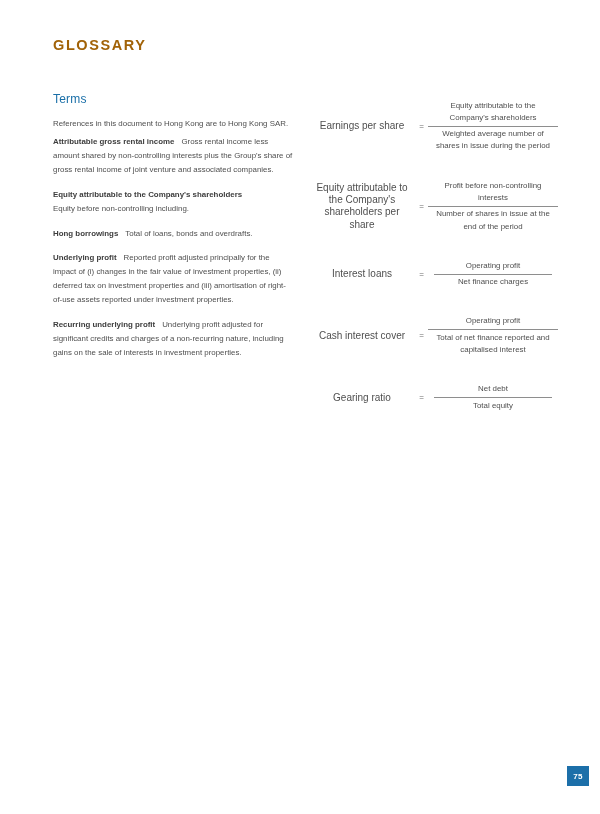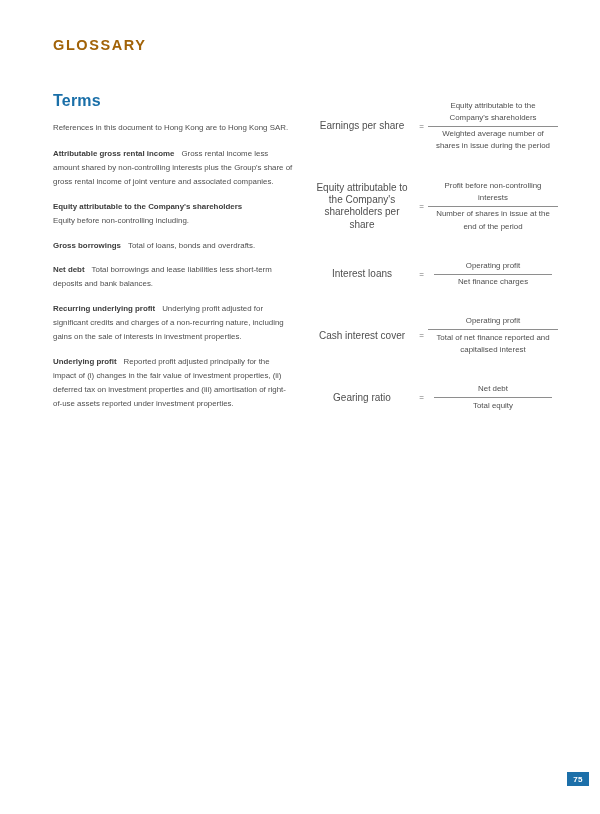--- a/index.html
+++ b/index.html
@@ -48,22 +48,22 @@
     width: 240px;
   }
   .col-ratios {
     position: absolute;
     left: 313px;
     top: 0;
     width: 245px;
   }
 
   .section-heading {
-    font-size: 16px;
-    font-weight: bold;
+    font-size: 12px;
+    font-weight: normal;
     color: #1a6fa8;
     letter-spacing: 0.2px;
     margin: 0 0 11px 0;
   }
 
   
   .term-entry {
     font-size: 7.9px;
     line-height: 14.1px;
     color: #4f4f4f;
@@ -75,21 +75,21 @@
   .term-name {
     font-weight: bold;
     color: #3d3d3d;
   }
   .term-gap {
     display: inline-block;
     width: 7px;
   }
   .term-def { color: #4f4f4f; }
 
-  .term-entry.intro { margin-bottom: 12px; }
+  .term-entry.intro { margin-bottom: 4px; }
 
   
   .ratio-table {
     border-collapse: collapse;
     width: 245px;
     margin-top: 6px;
   }
   .ratio-row > td {
     vertical-align: middle;
     padding: 0;
@@ -128,21 +128,21 @@
     width: 100%;
   }
   .ratio-spacer td { height: 22px; }
 
   
   .page-badge {
     position: absolute;
     right: 11px;
     bottom: 28px;
     width: 22px;
-    height: 14px;
+    height: 20px;
     background: #1c6fa9;
     color: #ffffff;
     font-size: 8px;
     font-weight: bold;
     display: flex;
     align-items: center;
     justify-content: center;
     letter-spacing: 0.2px;
   }
 </style>
@@ -154,24 +154,23 @@
   <div class="page-title">GLOSSARY</div>
 
   <div class="columns">
 
     <div class="col-terms">
       <div class="section-heading">Terms</div>
       <div id="terms-list">
           <div class="term-entry intro"><span class="term-def">References in this document to Hong Kong are to Hong Kong SAR.</span></div>
           <div class="term-entry"><span class="term-name">Attributable gross rental income</span><span class="term-gap"></span><span class="term-def">Gross rental income less amount shared by non-controlling interests plus the Group's share of gross rental income of joint venture and associated companies.</span></div>
           <div class="term-entry"><span class="term-name">Equity attributable to the Company's shareholders</span><br><span class="term-def">Equity before non-controlling including.</span></div>
-          <div class="term-entry"><span class="term-name">Gross borrowings</span><span class="term-gap"></span><span class="term-def">Total of loans, bonds and overdrafts.</span></div>
-          <div class="term-entry"><span class="term-name">Net debt</span><span class="term-gap"></span><span class="term-def">Total borrowings and lease liabilities less short-term deposits and bank balances.</span></div>
+          <div class="term-entry"><span class="term-name">Hong borrowings</span><span class="term-gap"></span><span class="term-def">Total of loans, bonds and overdrafts.</span></div>
+          <div class="term-entry"><span class="term-name">Underlying profit</span><span class="term-gap"></span><span class="term-def">Reported profit adjusted principally for the impact of (i) changes in the fair value of investment properties, (ii) deferred tax on investment properties and (iii) amortisation of right-of-use assets reported under investment properties.</span></div>
           <div class="term-entry"><span class="term-name">Recurring underlying profit</span><span class="term-gap"></span><span class="term-def">Underlying profit adjusted for significant credits and charges of a non-recurring nature, including gains on the sale of interests in investment properties.</span></div>
-          <div class="term-entry"><span class="term-name">Underlying profit</span><span class="term-gap"></span><span class="term-def">Reported profit adjusted principally for the impact of (i) changes in the fair value of investment properties, (ii) deferred tax on investment properties and (iii) amortisation of right-of-use assets reported under investment properties.</span></div>
         </div>
     </div>
 
     <div class="col-ratios">
       <table class="ratio-table">
         <tbody id="ratios-body">
             <tr class="ratio-row">
               <td class="ratio-label">Earnings per share</td>
               <td class="ratio-equals">=</td>
               <td class="ratio-fraction"><div class="frac"><div class="frac-num">Equity attributable to the Company's shareholders</div><div class="frac-bar"></div><div class="frac-den">Weighted average number of shares in issue during the period</div></div></td>

